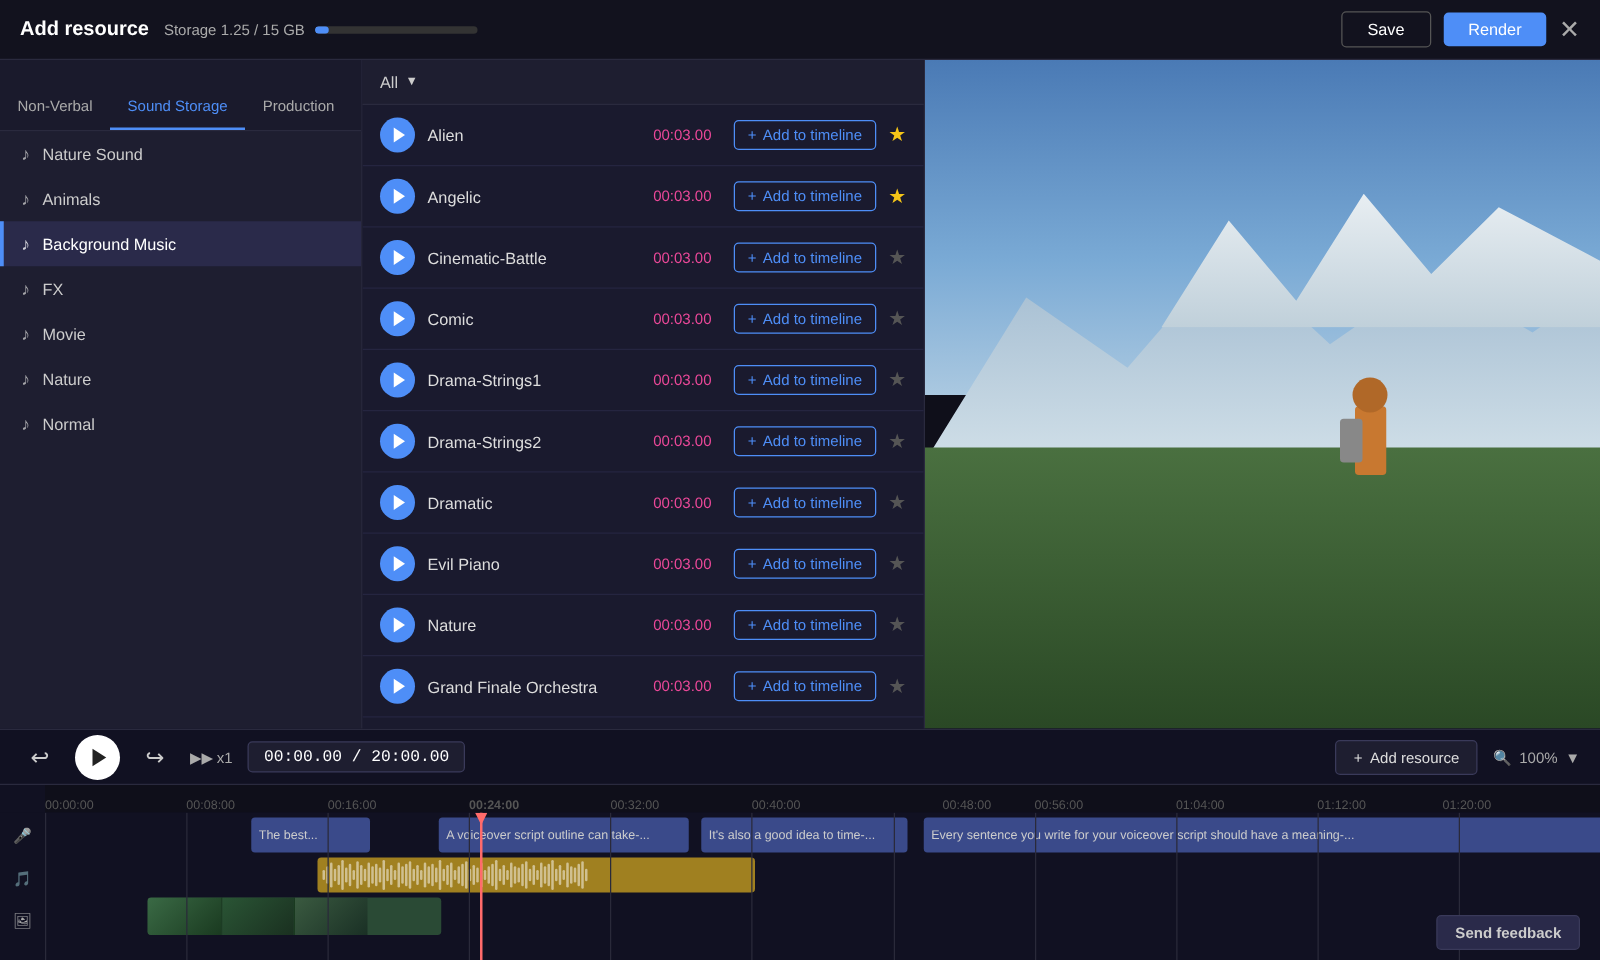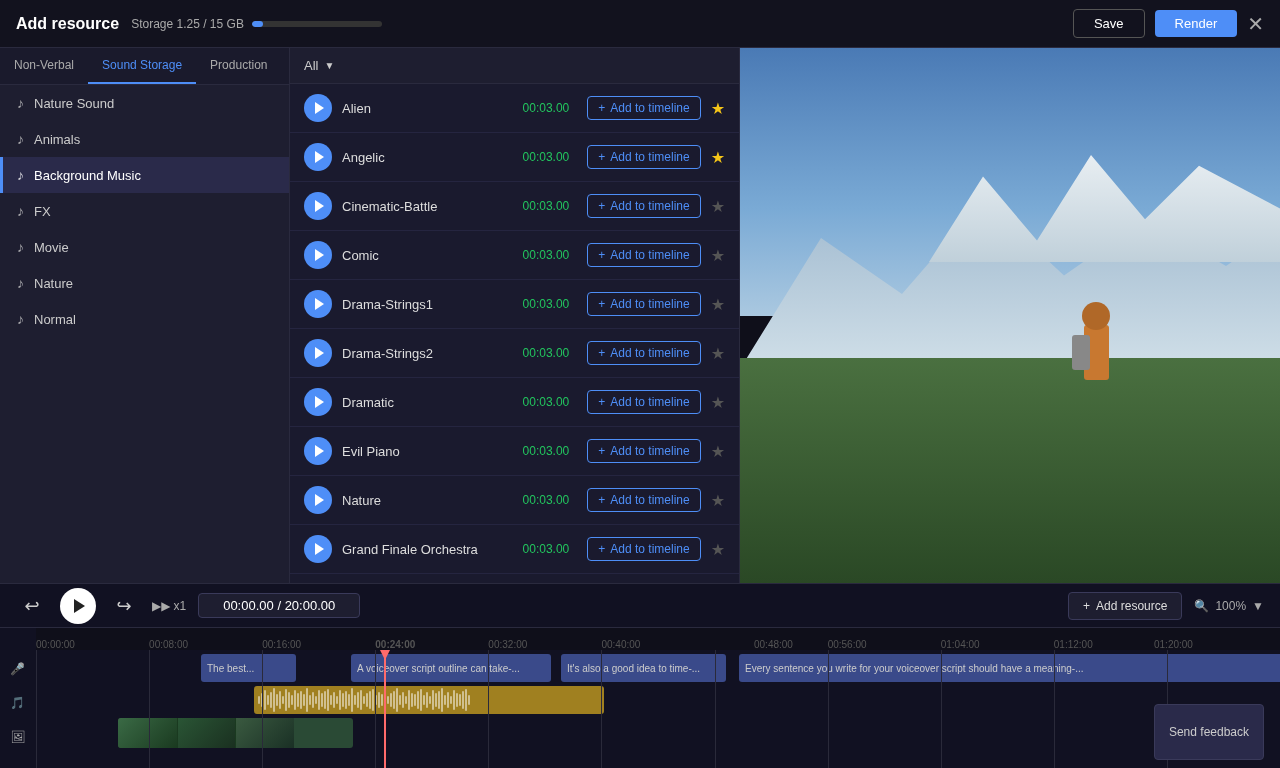--- a/index.html
+++ b/index.html
@@ -109,20 +109,21 @@
       background: #1a1a2c;
       flex-shrink: 0;
     }
     .sidebar-tab {
       padding: 10px 14px;
       font-size: 12px;
       color: #aaa;
       cursor: pointer;
       border-bottom: 2px solid transparent;
       white-space: nowrap;
+      margin-top: 20px;
     }
     .sidebar-tab.active {
       color: #4e8ef7;
       border-bottom: 2px solid #4e8ef7;
     }
 
     .sidebar-list {
       flex: 1;
       overflow-y: auto;
     }
@@ -214,21 +215,21 @@
       border-left: 9px solid #fff;
       margin-left: 2px;
     }
     .sound-name {
       flex: 1;
       font-size: 13px;
       color: #ddd;
     }
     .sound-duration {
       font-size: 12px;
-      color: #22c55e;
+      color: #ec4899;
       margin-right: 8px;
     }
     .add-timeline-btn {
       display: flex;
       align-items: center;
       gap: 5px;
       background: none;
       border: 1px solid #4e8ef7;
       color: #4e8ef7;
       padding: 4px 10px;
@@ -331,24 +332,24 @@
       height: 0;
       border-top: 7px solid transparent;
       border-bottom: 7px solid transparent;
       border-left: 11px solid #222;
       margin-left: 2px;
     }
     .time-display {
       background: #1e1e30;
       border: 1px solid #3a3a5a;
       border-radius: 4px;
-      padding: 4px 24px;
+      padding: 4px 12px;
       font-size: 13px;
       color: #fff;
-      font-family: Liberation Sans, sans-serif;
+      font-family: Liberation Mono, monospace;
     }
     .timeline-actions {
       display: flex;
       align-items: center;
       gap: 12px;
       margin-left: auto;
     }
     .add-resource-btn {
       display: flex;
       align-items: center;
@@ -365,27 +366,28 @@
       display: flex;
       align-items: center;
       gap: 6px;
       font-size: 12px;
       color: #aaa;
     }
     .send-feedback-btn {
       background: #2a2a4a;
       border: 1px solid #3a3a5a;
       color: #ccc;
-      padding: 20px 14px;
+      padding: 6px 14px;
       border-radius: 4px;
       cursor: pointer;
       font-size: 12px;
       position: absolute;
       right: 16px;
       bottom: 130px;
+      font-weight: bold;
     }
 
     
     .timeline-wrapper {
       display: flex;
       flex: 1;
       overflow: hidden;
     }
     .track-labels {
       width: 36px;

